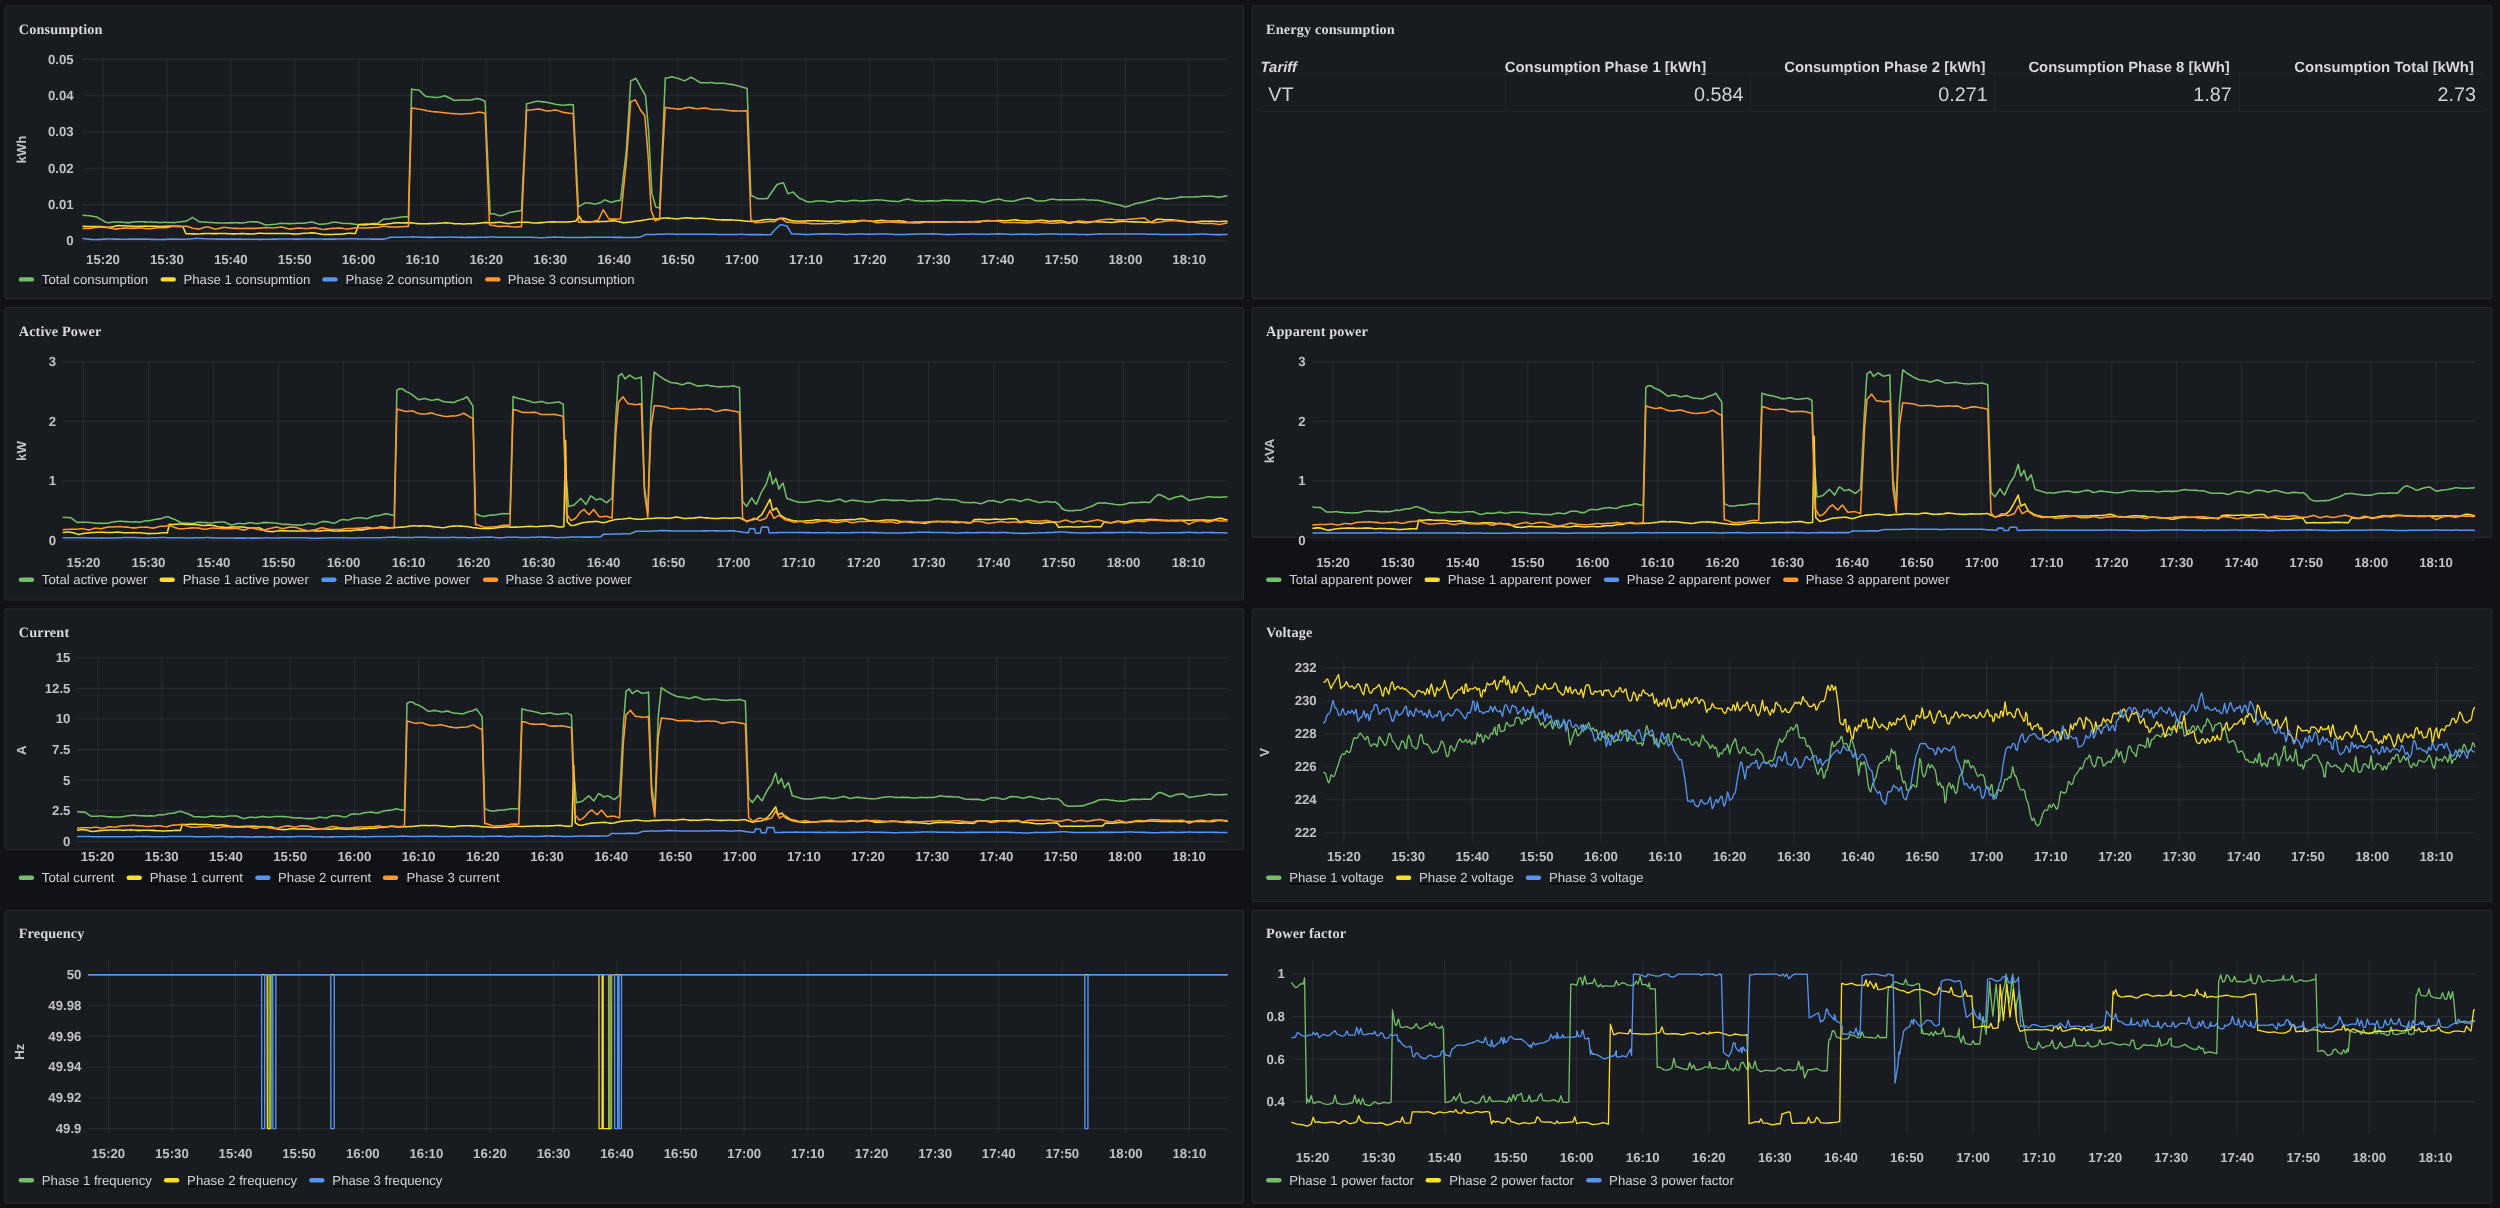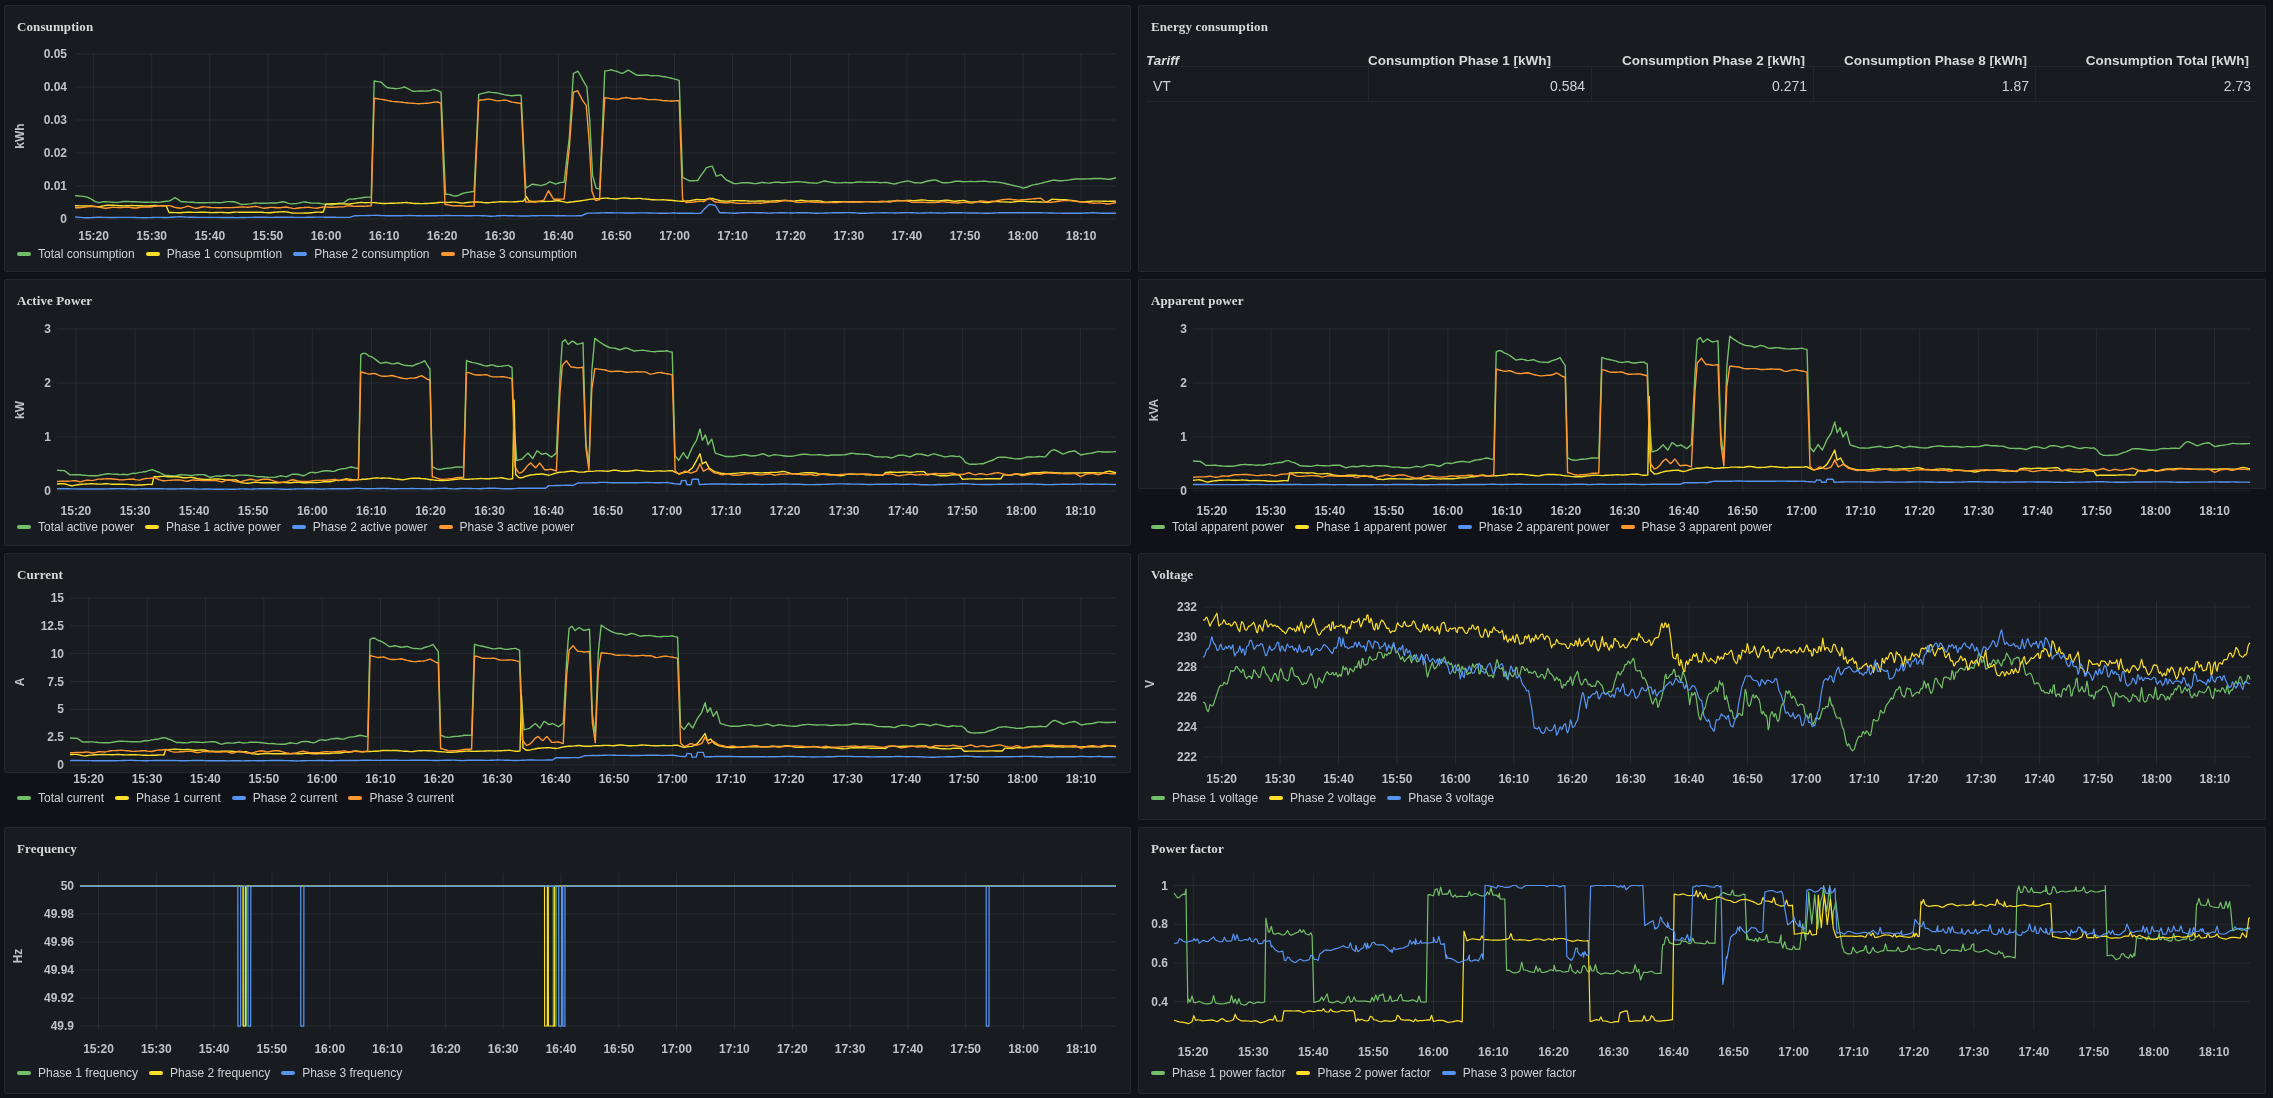--- a/index.html
+++ b/index.html
@@ -1,24 +1,24 @@
 <!DOCTYPE html>
 <html><head><meta charset="utf-8"><style>
 html,body{margin:0;padding:0;background:#111217;}
 body{width:2273px;height:1098px;position:relative;overflow:hidden;
   font-family:"Liberation Sans",sans-serif;-webkit-font-smoothing:antialiased;}
 .panel{position:absolute;background:#181b1f;border:1px solid #25272e;border-radius:2px;box-sizing:border-box;}
 .panel svg{position:absolute;left:0;top:0;}
 .ptitle{position:absolute;left:12px;top:13px;font-size:13px;font-weight:700;color:#d8d9dd;letter-spacing:0.1px;z-index:3;font-family:Liberation Serif, serif;}
 .tick{font-family:"Liberation Sans",sans-serif;font-size:12px;font-weight:600;fill:#c0c2c8;}
-.legend{position:absolute;left:12px;height:16px;display:flex;align-items:center;white-space:nowrap;z-index:3;}
+.legend{position:absolute;left:12px;height:16px;display:flex;align-items:center;white-space:nowrap;z-index:3;text-decoration:underline;}
 .li{display:inline-flex;align-items:center;margin-right:11px;font-size:12px;color:#d0d1d6;}
 .ic{display:inline-block;width:14px;height:4px;border-radius:2px;margin-right:7px;}
 .th{font-size:13.5px;font-weight:700;color:#d8d9dd;line-height:28px;overflow:hidden;}
-.td{font-size:14px;color:#d0d1d6;line-height:18px;}
+.td{font-size:18px;color:#d0d1d6;line-height:18px;}
 </style></head>
 <body>
 <div class="panel" style="left:4px;top:5px;width:1127px;height:267px">
     <div class="ptitle">Consumption</div>
     <svg width="1127" height="267" viewBox="0 0 1127 267">
       <line x1="70" y1="213.0" x2="1111" y2="213.0" stroke="rgba(204,204,220,0.085)" stroke-width="1"></line>
       <text x="62" y="217.0" text-anchor="end" class="tick">0</text>
       <line x1="70" y1="180.0" x2="1111" y2="180.0" stroke="rgba(204,204,220,0.085)" stroke-width="1"></line>
       <text x="62" y="184.0" text-anchor="end" class="tick">0.01</text>
       <line x1="70" y1="147.0" x2="1111" y2="147.0" stroke="rgba(204,204,220,0.085)" stroke-width="1"></line>

